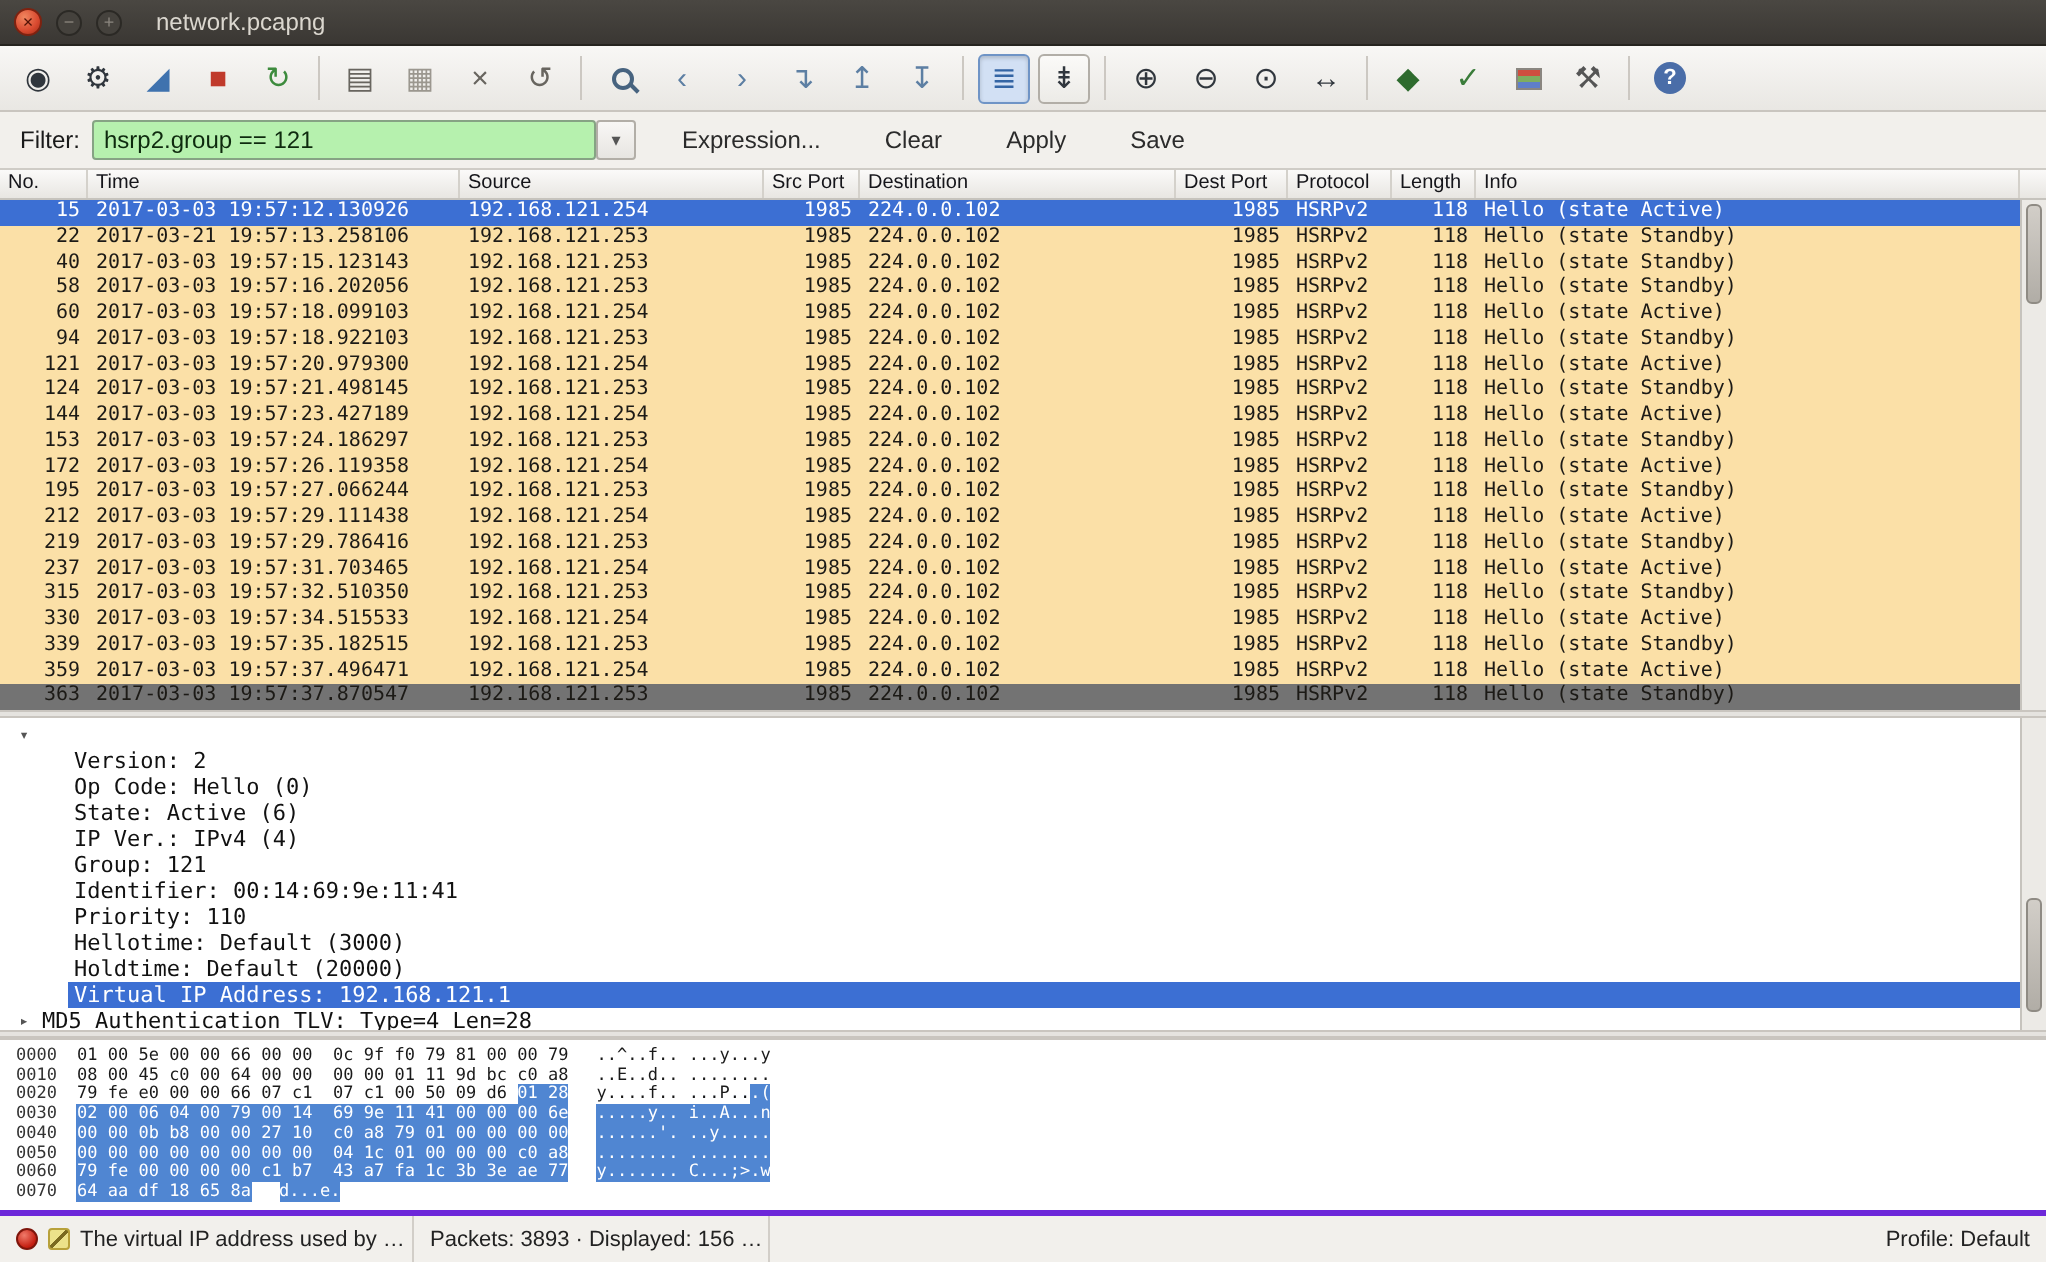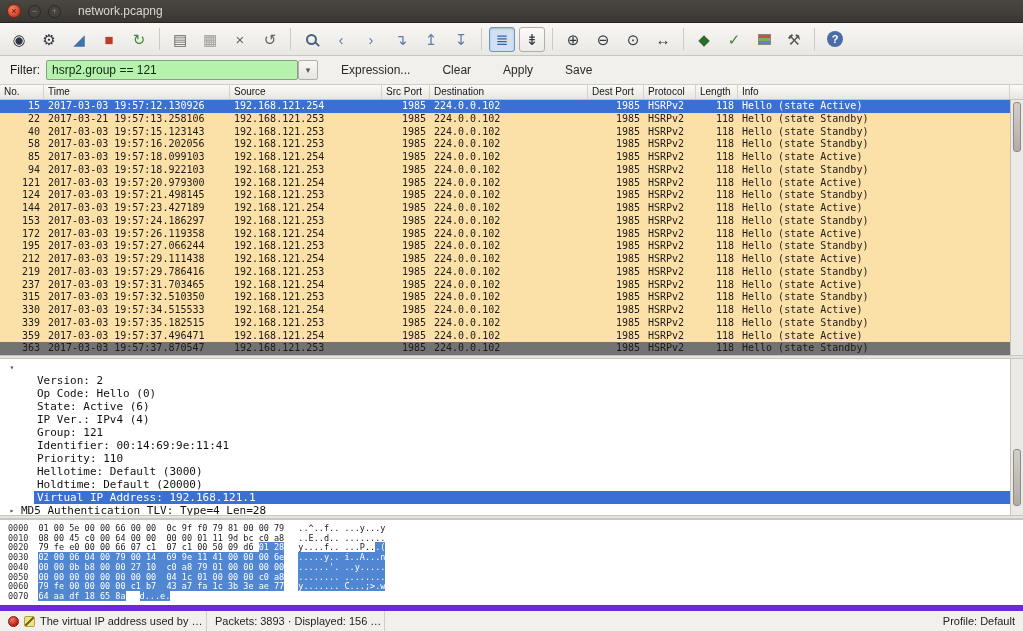--- a/index.html
+++ b/index.html
@@ -104,21 +104,21 @@
 
   
   .hexpane { flex:0 0 86px; background:#fff; border-top:1px solid #c9c5bf; padding:4px 0 0 8px; overflow:hidden; }
   .hrow { font-family:"DejaVu Sans Mono", monospace; font-size:8.5px; line-height:9.7px;
     white-space:pre; color:#1a1a1a; }
   .hoff { color:#333; margin-right:10px; }
   .hascii { margin-left:14px; }
   .hex-hl { color:#fff; }
 
   
-  .statusbar { flex:0 0 26px; background:#f2f0ec; border-top:6px solid #6d28d9;
+  .statusbar { flex:0 0 26px; background:#f2f0ec; border-top:3px solid #6d28d9;
     display:flex; align-items:center; font-size:11px; color:#222; }
   .sb-sec { display:flex; align-items:center; height:100%; padding:0 8px;
     border-right:1px solid #d2cec8; white-space:nowrap; overflow:hidden; }
   .sb-sec1 { flex:0 0 207px; gap:5px; }
   .sb-sec2 { flex:0 0 178px; }
   .sb-sec3 { flex:1 1 auto; border-right:none;justify-content:flex-end; }
   .expert-dot { width:11px; height:11px; border-radius:50%;
     background:radial-gradient(circle at 35% 30%, #f07a6a, #c41d10 70%); border:1px solid #7e150b; flex:0 0 auto; }
   .comment-ic { width:11px; height:11px; border:1px solid #b8a13a; border-radius:2px; flex:0 0 auto;
     background:linear-gradient(135deg, #ece28a 42%, #7a6a20 42%, #7a6a20 56%, #ece28a 56%); }
@@ -285,21 +285,21 @@
         <div class="pcell">2017-03-03 19:57:16.202056</div>
         <div class="pcell">192.168.121.253</div>
         <div class="pcell al-r">1985</div>
         <div class="pcell">224.0.0.102</div>
         <div class="pcell al-r">1985</div>
         <div class="pcell">HSRPv2</div>
         <div class="pcell al-r">118</div>
         <div class="pcell">Hello (state Standby)</div>
       </div>
       <div class="prow" style="background: rgb(251, 224, 167); color: rgb(28, 26, 22);">
-        <div class="pcell al-r">85</div>
+        <div class="pcell al-r">60</div>
         <div class="pcell">2017-03-03 19:57:18.099103</div>
         <div class="pcell">192.168.121.254</div>
         <div class="pcell al-r">1985</div>
         <div class="pcell">224.0.0.102</div>
         <div class="pcell al-r">1985</div>
         <div class="pcell">HSRPv2</div>
         <div class="pcell al-r">118</div>
         <div class="pcell">Hello (state Active)</div>
       </div>
       <div class="prow" style="background: rgb(251, 224, 167); color: rgb(28, 26, 22);">

